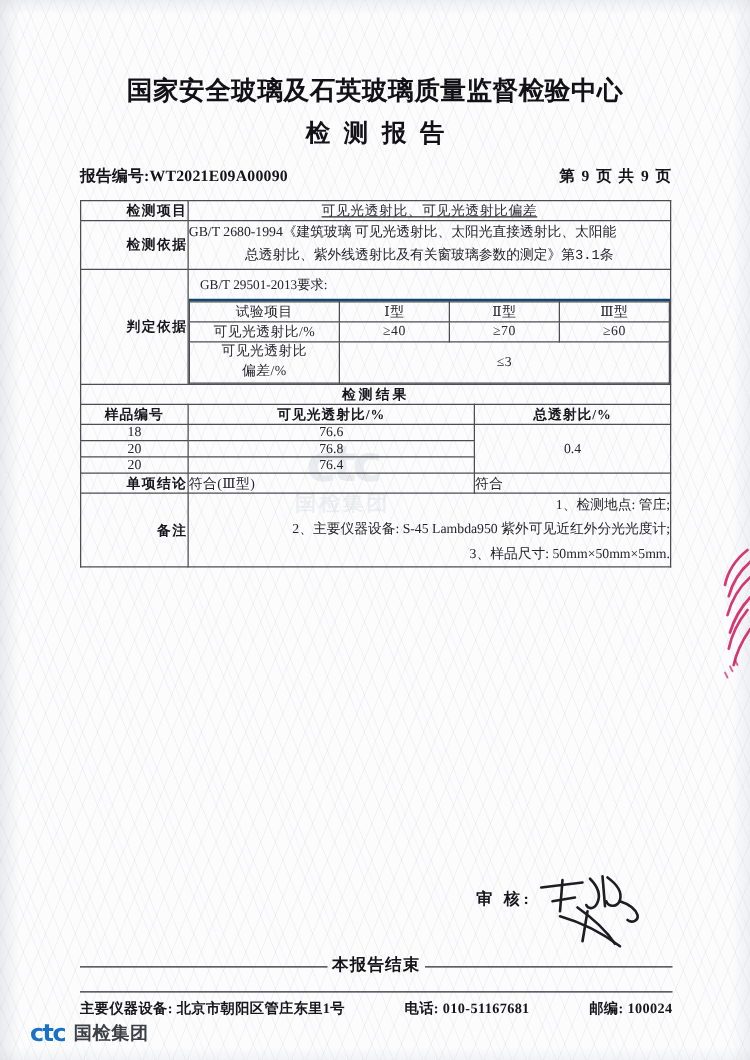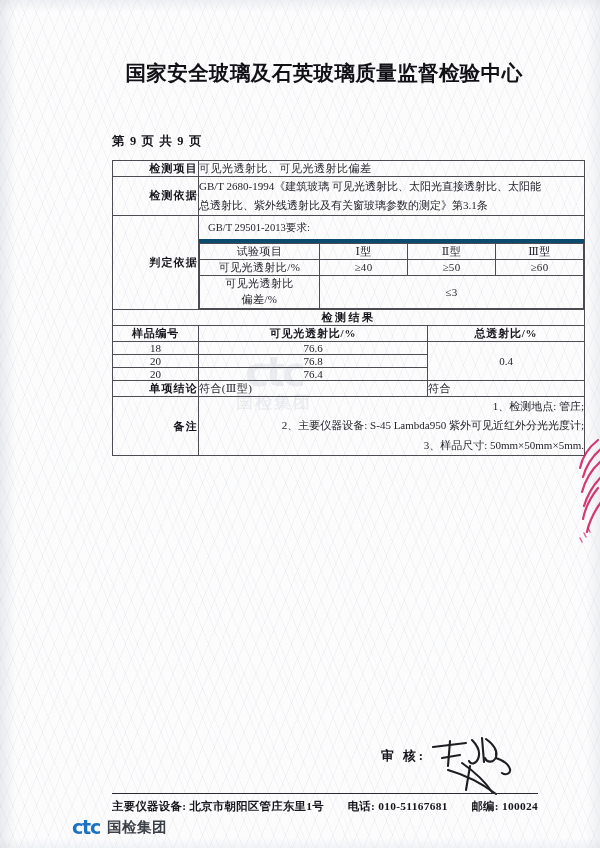--- a/index.html
+++ b/index.html
@@ -53,21 +53,20 @@
       linear-gradient(to bottom, rgba(200,204,214,0.26) 0px, rgba(255,255,255,0) 12px),
       linear-gradient(to top,   rgba(200,204,214,0.20) 0px, rgba(255,255,255,0) 10px);
   }
 
   
   #page {
     position: absolute;
     inset: 0;
     z-index: 3;
     padding: 2px;
-    margin-left: 48px;
   }
 
   
   .doc-header {
     position: absolute;
     left: 0; right: 0;
     top: 62px;
     text-align: center;
   }
   .doc-title-main {
@@ -120,40 +119,42 @@
   .lbl-cell {
     width: 86px;
     text-align: right;
     font-size: 13.6px;
     font-weight: bold;
     letter-spacing: 1.2px;
     color: #16161c;
   }
 
   .cell-item-name {
+    text-align: center;
     font-size: 11.4px;
     letter-spacing: 0.5px;
     padding: 15px 8px;
     color: #2a2a31;
+    text-decoration: underline;
   }
   .cell-basis {
     font-size: 10.9px;
     line-height: 1.72;
     text-align: justify;
     padding: 9px 10px 9px 10px;
     color: #24242b;
   }
-  .cell-basis .l2 { display: block; text-align: left; }
+  .cell-basis .l2 { display: block; text-align: center; font-family: Liberation Mono, monospace; }
 
   
   .criteria-wrap { padding: 0; }
   .criteria-head {
     font-size: 10.6px;
     padding: 5px 9px 4px 9px;
-    border-bottom: 4px solid #0c4a6e;
+    border-bottom: 2px solid #0c4a6e;
     color: #24242b;
   }
   table.criteria {
     width: 100%;
     border-collapse: collapse;
     table-layout: fixed;
   }
   table.criteria td {
     border: 0;
     border-bottom: 1px solid #4c4c52;
@@ -216,21 +217,21 @@
   
   .col-a { width: 86px; }
   .col-b { width: 229px; }
   .col-c { width: 157px; }
 
   
   .audit-row {
     position: absolute;
     left: 64px;
     right: 62px;
-    top: 742px;
+    top: 705px;
     height: 52px;
   }
   .audit-label {
     position: absolute;
     right: 112px;
     top: 6px;
     font-size: 12.8px;
     font-weight: bold;
     letter-spacing: 3px;
     color: #15151b;
@@ -359,23 +360,25 @@
 
 <div id="watermark">
   <div class="wm-ctc">ctc</div>
   <div class="wm-cn">国检集团</div>
 </div>
 
 <div id="page">
 
   <div class="doc-header">
     <div class="doc-title-main">国家安全玻璃及石英玻璃质量监督检验中心</div>
+    <div class="doc-title-sub">检测报告</div>
   </div>
 
   <div class="report-meta">
+    <div class="report-no">报告编号:WT2021E09A00090</div>
     <div class="page-no">第 9 页 共 9 页</div>
   </div>
 
   <table id="main-table">
     <colgroup>
       <col class="col-a">
         <col class="col-b">
         <col class="col-c">
     </colgroup>
     <tbody>
@@ -407,21 +410,21 @@
             <tbody>
               <tr>
                 <td>试验项目</td>
                 <td>Ⅰ型</td>
                 <td>Ⅱ型</td>
                 <td>Ⅲ型</td>
               </tr>
               <tr>
                 <td>可见光透射比/%</td>
                 <td>≥40</td>
-                <td>≥50</td>
+                <td>≥70</td>
                 <td>≥60</td>
               </tr>
               <tr>
                 <td class="crit-dev">
                   <span>可见光透射比</span><br>
                   <span>偏差/%</span>
                 </td>
                 <td colspan="3">≤3</td>
               </tr>
             </tbody>
@@ -484,20 +487,25 @@
         <path d="M60 7 C67 12, 72 18, 70 25 C68 31, 61 31, 59 26"></path>
         <path d="M56 6 L58 30"></path>
         <path d="M70 26 C76 28, 82 31, 84 37 C85 41, 80 44, 76 41"></path>
         <path d="M36 31 C46 38, 58 48, 66 60"></path>
         <path d="M22 38 C36 42, 54 50, 70 62"></path>
         <path d="M44 34 L40 58"></path>
       </g>
     </svg>
   </div>
 
+  <div class="end-divider">
+    <div class="bar"></div>
+    <div class="txt">本报告结束</div>
+    <div class="bar"></div>
+  </div>
 
   <div class="footer-rule"></div>
   <div class="footer-line">
     <div>主要仪器设备: 北京市朝阳区管庄东里1号</div>
     <div>电话: 010-51167681</div>
     <div>邮编: 100024</div>
   </div>
 
   <div id="brand-logo">
     <div class="logo-ctc">ctc</div>

